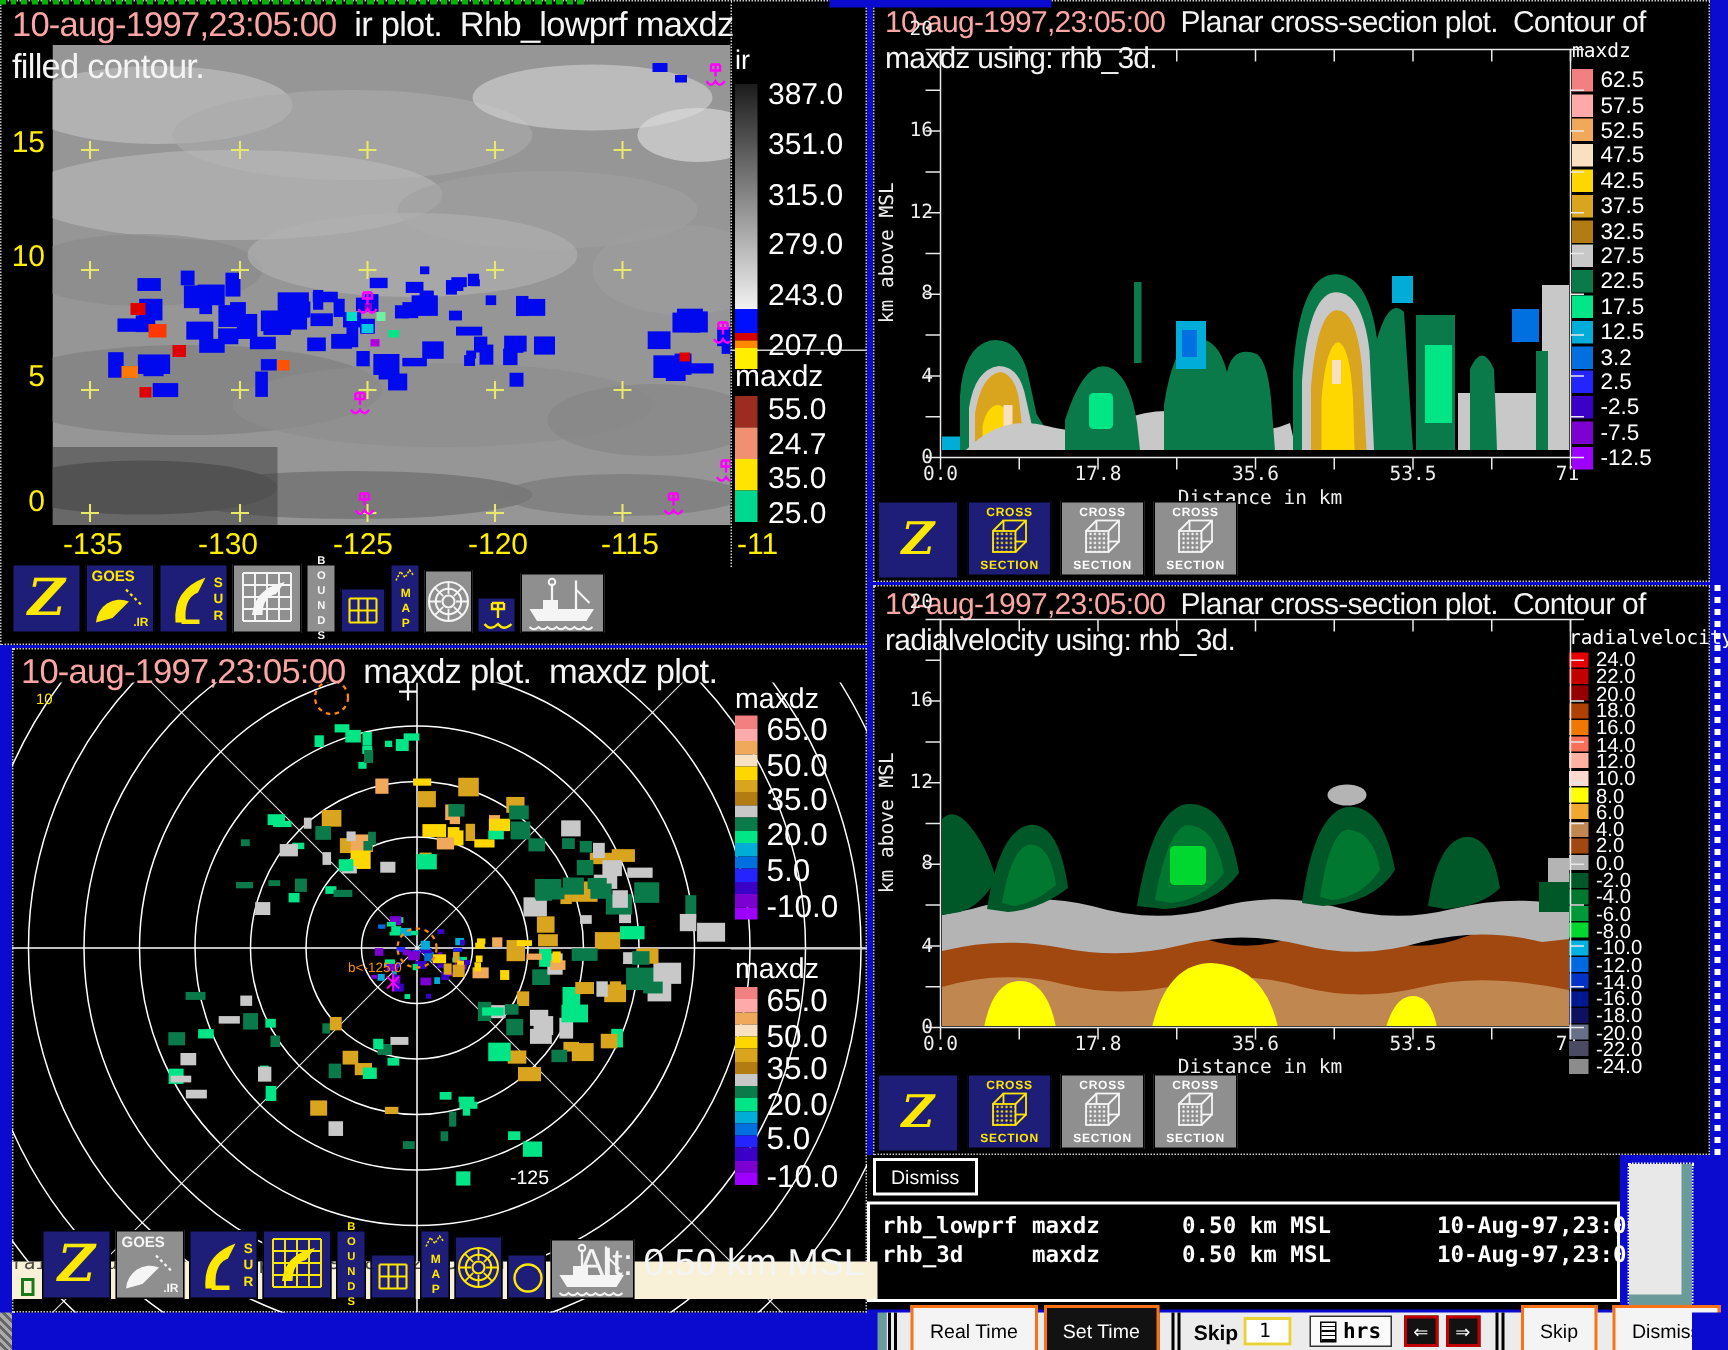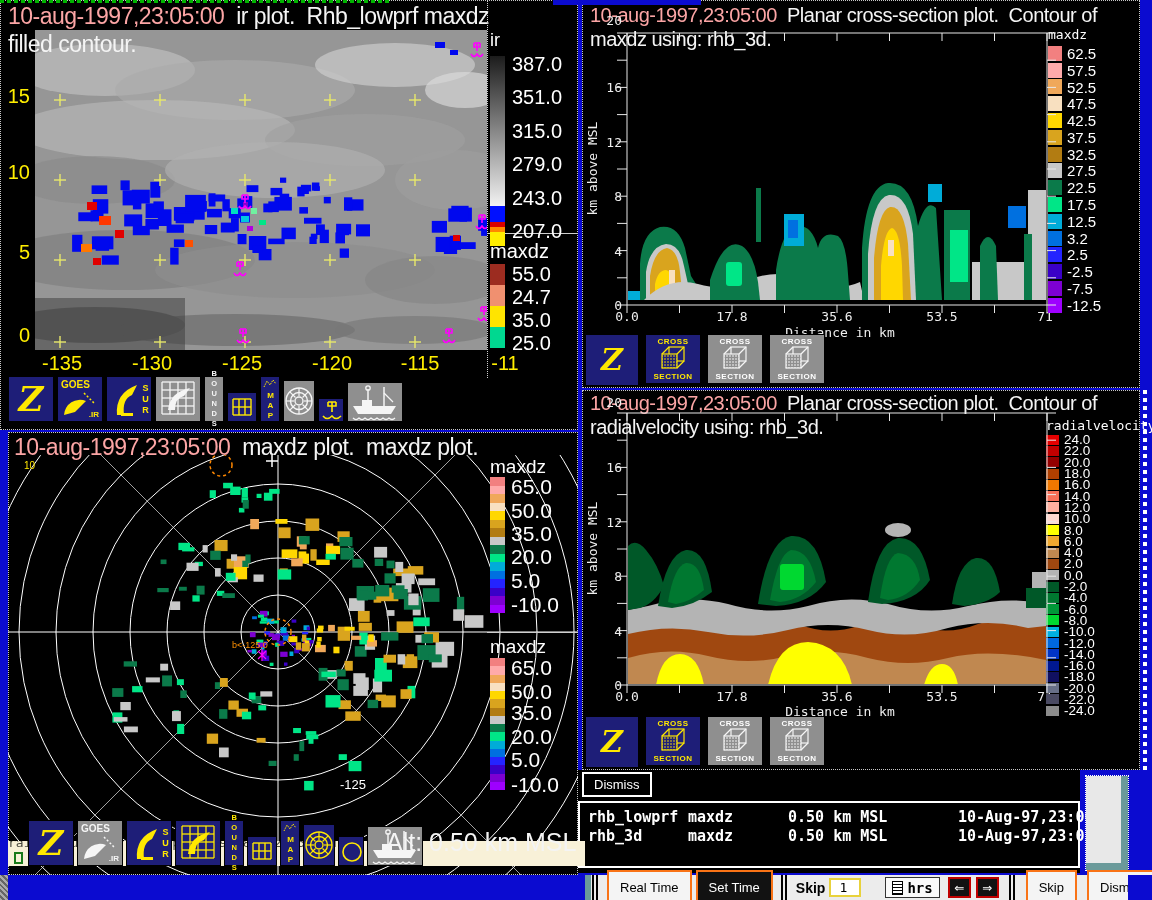--- a/index.html
+++ b/index.html
@@ -1170,21 +1170,21 @@
 <div class="abs" style="left:585px;top:875px;width:6px;height:25px;background:#6a9a9a"></div>
 <div class="ctrl" style="left:591px;top:875px;width:537px;height:25px">
   <div class="sep"></div>
     <div class="sep"></div>
   <button class="rbtn" style="margin-left:8px">Real Time</button>
   <button class="rbtn dark" style="margin-left:4px">Set Time</button>
   <div class="sep" style="margin-left:8px"></div>
     <div class="sep"></div>
   <span style="font-size:14px;font-weight:bold;margin:0 4px 0 8px">Skip</span>
   <input class="skipin" value="1" style="">
-  <button class="hrsbtn" style="margin-left:24px">
+  <button class="hrsbtn" style="margin-left:12px">
       <span class="hrsicon"></span>
       <span>hrs</span>
     </button>
   <button class="abtn" style="margin-left:8px">
       <span>⇐</span>
     </button>
   <button class="abtn" style="margin-left:5px">
       <span>⇒</span>
     </button>
   <div class="sep" style="margin-left:10px"></div>

